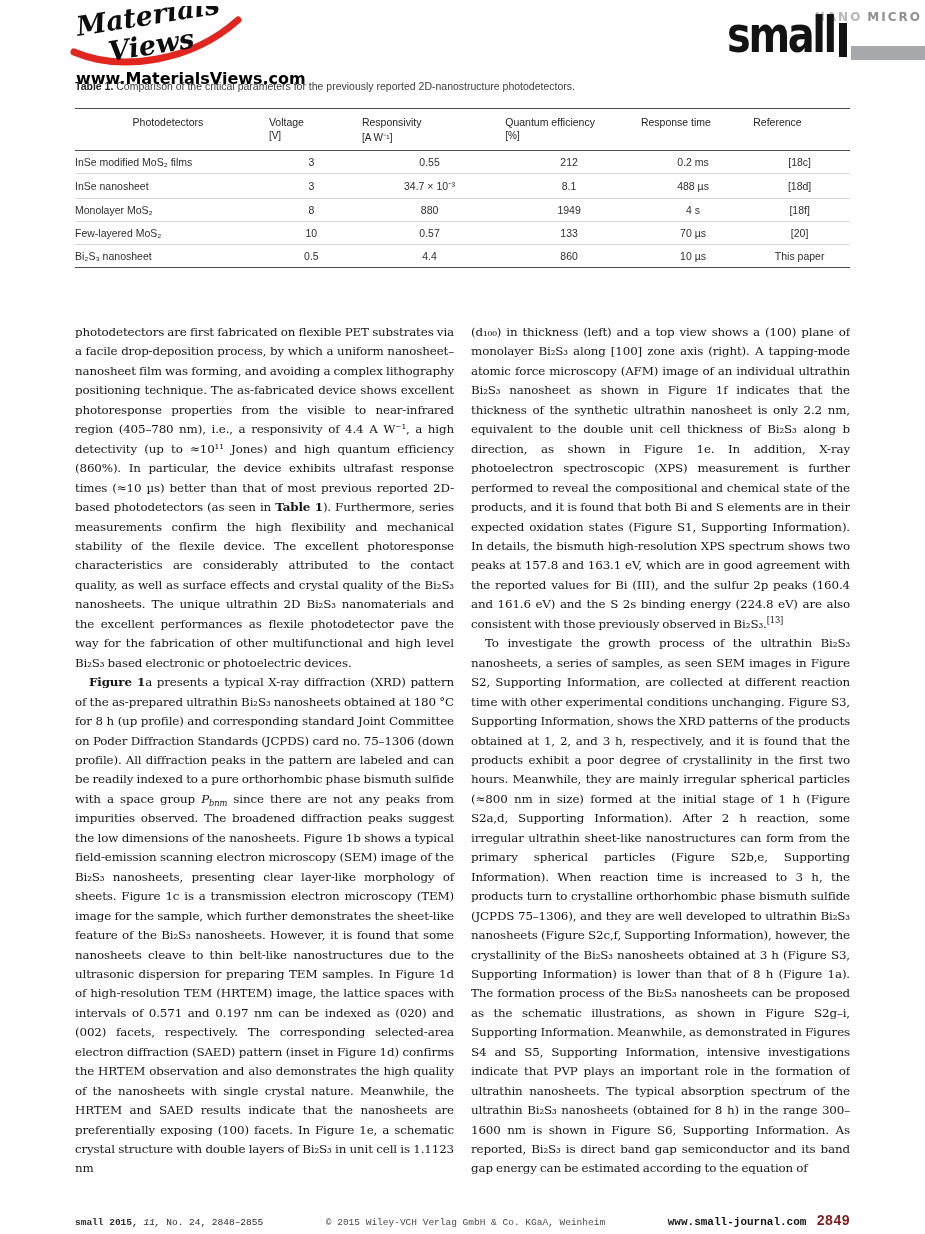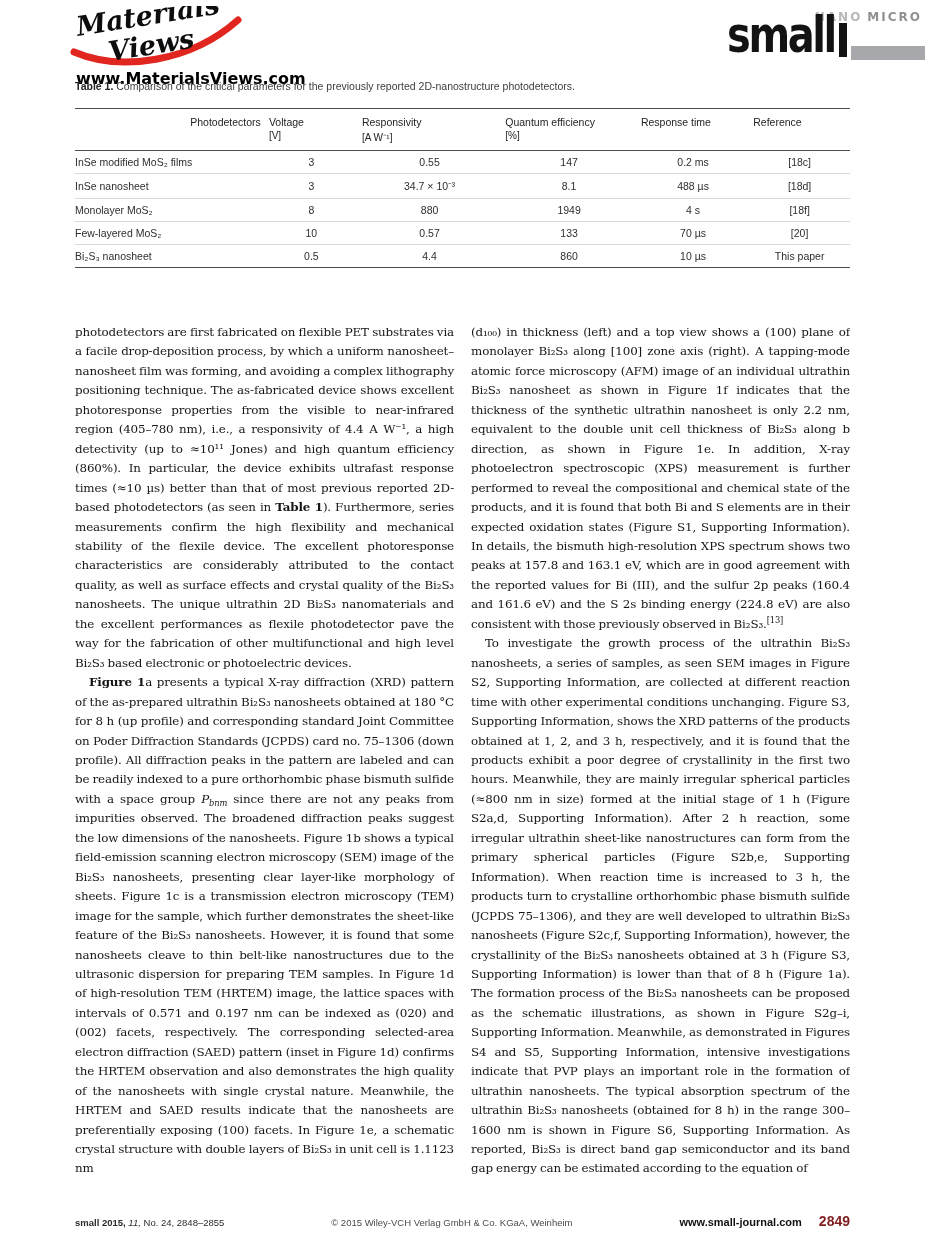--- a/index.html
+++ b/index.html
@@ -31,21 +31,21 @@
   .logo-bar { display:inline-block; width:8px; height:34px; background:#131313; margin-bottom:3px; }
   .gray-bar { position:absolute; top:36px; right:0; width:74px; height:14px; background:#a6a8ab; }
 
   
   .table-block { position:absolute; left:75px; top:80px; width:775px; font-family:Liberation Sans, sans-serif; }
   .caption { font-size:10.5px; color:#3d3d3d; margin-bottom:16px; }
   .cap-label { font-weight:bold; color:#242424; }
   .data-table { width:100%; border-collapse:collapse; font-size:10.5px; color:#2e2e2e; table-layout:fixed; }
   .data-table thead th { border-top:1px solid #4d4d4f; border-bottom:1px solid #4d4d4f;
     padding:7px 4px 6px; font-weight:normal; text-align:left; vertical-align:top; color:#242424; }
-  .data-table thead th.col-name { text-align:right; padding-left:0; }
+  .data-table thead th.col-name { text-align:center; padding-left:0; }
   .th-unit { font-size:10px; margin-top:2px; min-height:12px; }
   .data-table tbody td { padding:5px 4px; text-align:center; border-bottom:1px solid #d9d9d9; }
   .data-table tbody tr:last-child td { border-bottom:1px solid #4d4d4f; }
   .data-table tbody td.col-name { text-align:left; padding-left:0; }
 
   
   .body-columns { position:absolute; left:75px; top:323px; width:775px; height:890px;
     display:flex; gap:17px; overflow:hidden;
     font-family:"DejaVu Serif", serif; font-size:11.9px; line-height:19.45px;
     letter-spacing:-0.15px; word-spacing:-0.5px;
@@ -53,26 +53,26 @@
   .col { flex:1; hyphens:auto; -webkit-hyphens:auto; }
   .para.indent { text-indent:14px; }
   .para b { font-weight:bold; }
   .para i { font-style:italic; }
   .para sub, .para sup { font-size:70%; line-height:0; }
   .para sub { font-style:italic; }
 
   
   .footer { position:absolute; left:75px; right:75px; top:1213px;
     display:flex; align-items:baseline;
-    font-family:Liberation Sans, sans-serif; font-size:9.5px; color:#3c3c3c; }
+    font-family:Liberation Mono, monospace; font-size:9.5px; color:#3c3c3c; }
   .foot-left { white-space:nowrap; color:#2b2b2b; }
   .foot-journal, .foot-year { font-weight:bold; }
   .foot-vol { font-style:italic; }
   .foot-center { flex:1; text-align:center; color:#4a4a4a; }
-  .foot-right { white-space:nowrap; display:flex; align-items:baseline; gap:17px; }
+  .foot-right { white-space:nowrap; display:flex; align-items:baseline; gap:10px; }
   .foot-url { font-weight:bold; font-size:11px; color:#111; }
   .foot-page { font-weight:bold; font-size:14px; color:#7f1d1d; }
 </style>
 </head>
 <body>
 
 <div class="page">
 
   <div class="mv-logo">
     <svg class="mv-svg" width="185" height="62" viewBox="0 0 185 62">
@@ -134,21 +134,21 @@
             <div class="th-label">Reference</div>
             <div class="th-unit"></div>
           </th>
         </tr>
       </thead>
       <tbody>
         <tr>
           <td class="col-name">InSe modified MoS₂ films</td>
           <td>3</td>
           <td>0.55</td>
-          <td>147</td>
+          <td>212</td>
           <td>0.2 ms</td>
           <td>[18c]</td>
         </tr>
         <tr>
           <td class="col-name">InSe nanosheet</td>
           <td>3</td>
           <td>34.7 × 10⁻³</td>
           <td>8.1</td>
           <td>488 µs</td>
           <td>[18d]</td>

